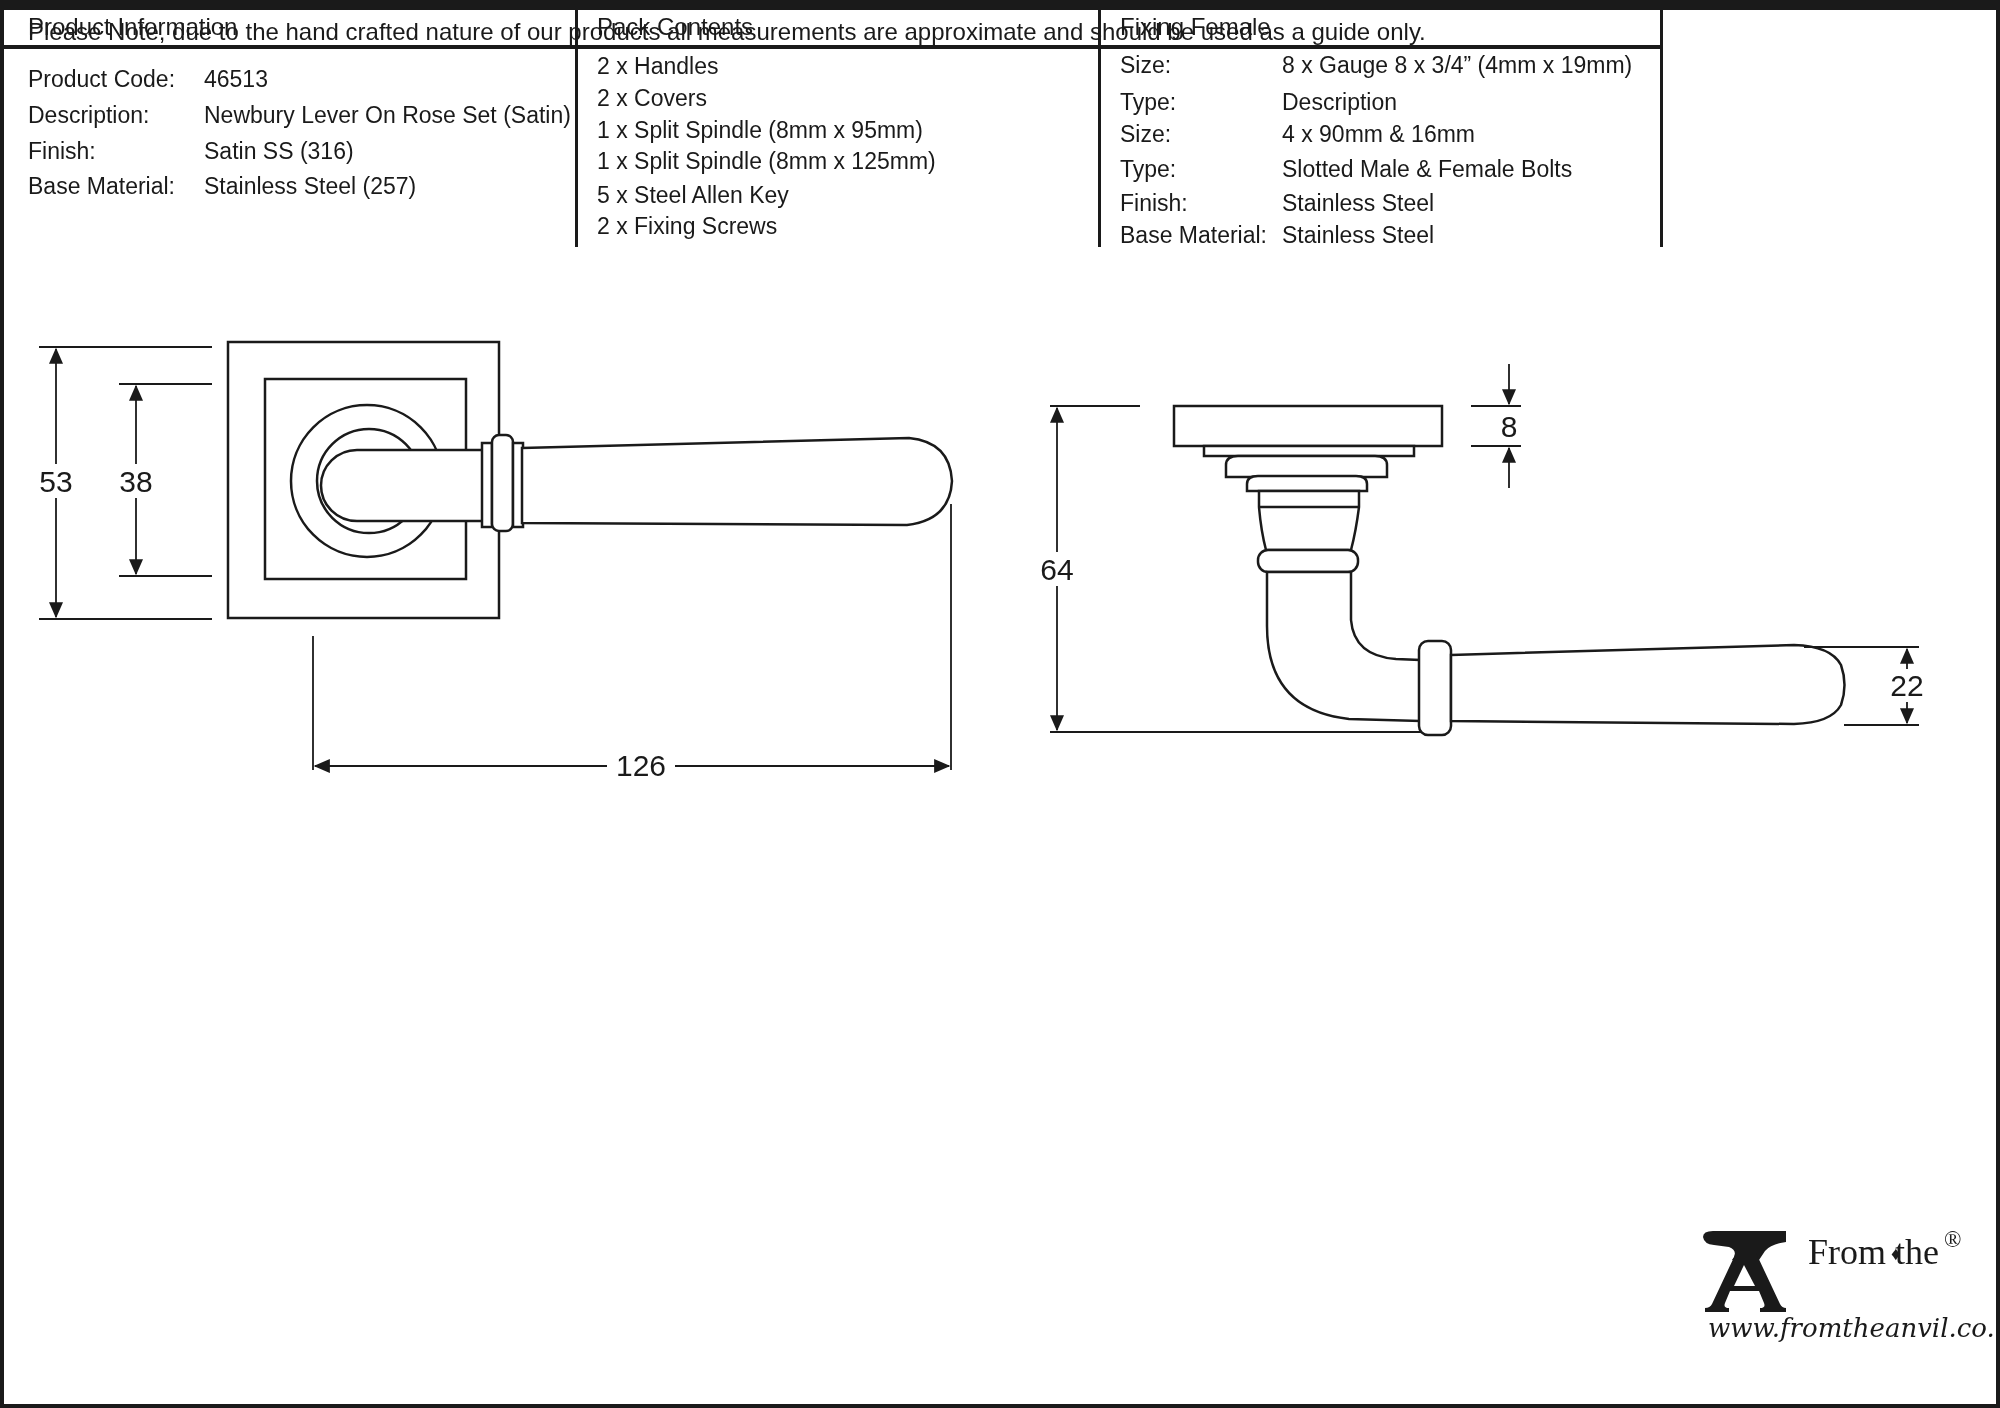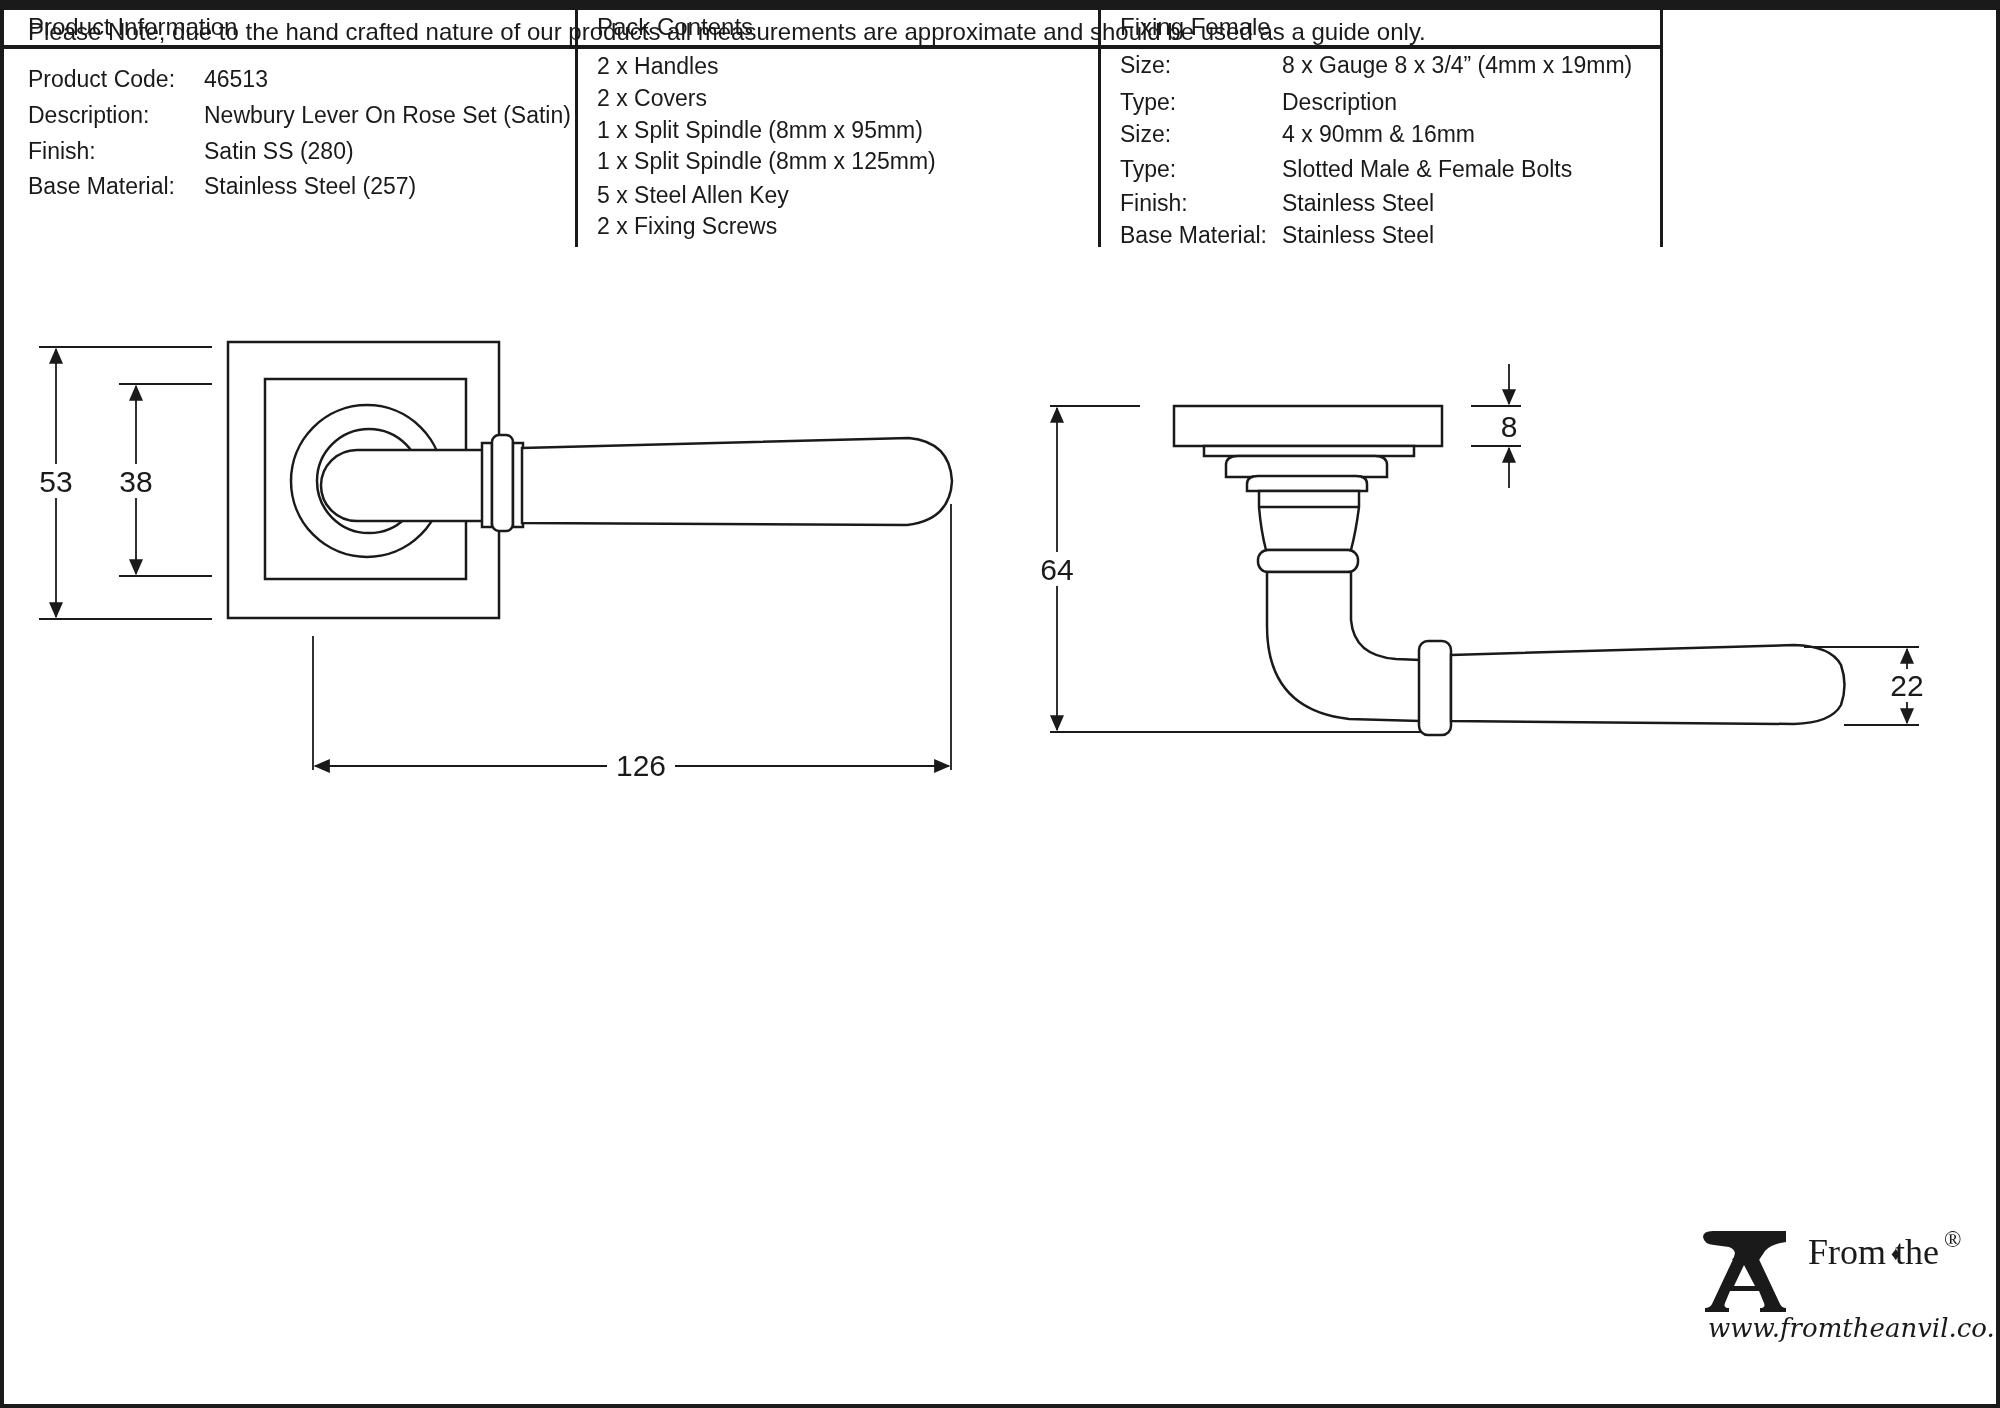--- a/index.html
+++ b/index.html
@@ -123,21 +123,21 @@
     <div class="abs cell-row" style="left:24px;top:61px">
       <span class="abs">Product Code:</span>
       <span class="abs" style="left:176px">46513</span>
     </div>
     <div class="abs cell-row" style="left:24px;top:97px">
       <span class="abs">Description:</span>
       <span class="abs" style="left:176px">Newbury Lever On Rose Set (Satin)</span>
     </div>
     <div class="abs cell-row" style="left:24px;top:133px">
       <span class="abs">Finish:</span>
-      <span class="abs" style="left:176px">Satin SS (280)</span>
+      <span class="abs" style="left:176px">Satin SS (316)</span>
     </div>
     <div class="abs cell-row" style="left:24px;top:168px">
       <span class="abs">Base Material:</span>
       <span class="abs" style="left:176px">Stainless Steel (257)</span>
     </div>
 
     <div class="abs cell-row" style="left:593px;top:48px">2 x Handles</div>
     <div class="abs cell-row" style="left:593px;top:80px">2 x Covers</div>
     <div class="abs cell-row" style="left:593px;top:112px">1 x Split Spindle (8mm x 95mm)</div>
     <div class="abs cell-row" style="left:593px;top:143px">1 x Split Spindle (8mm x 125mm)</div>

